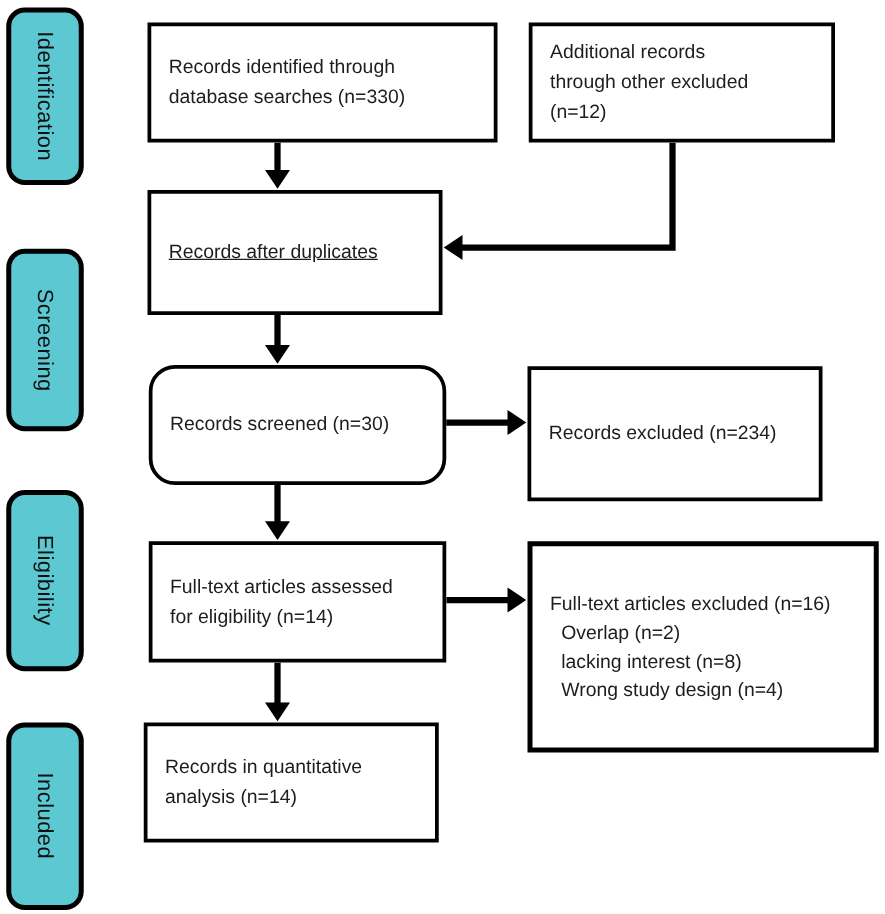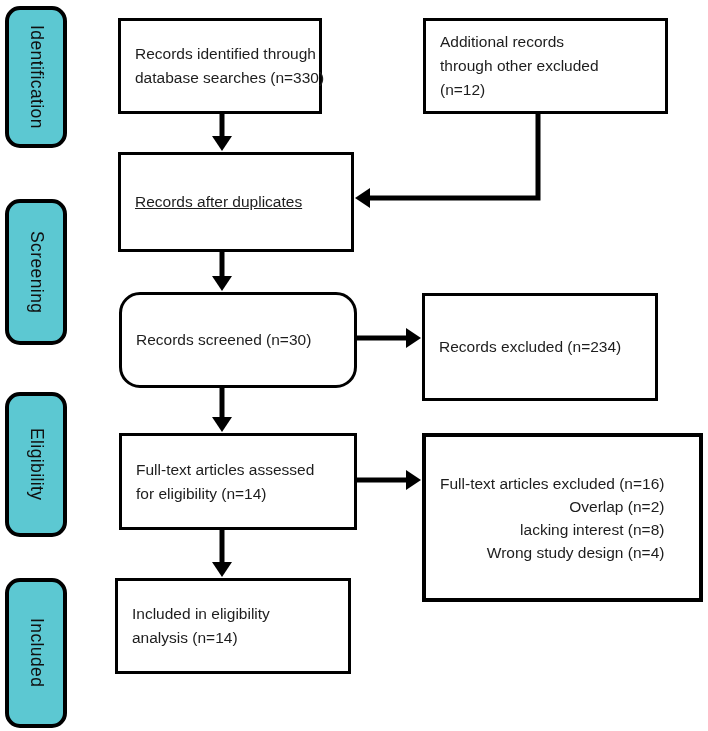--- a/index.html
+++ b/index.html
@@ -53,21 +53,21 @@
     align-items: center;
   }
   .box .txt {
     padding: 0 6px 0 14px;
     font-size: 15.5px;
     line-height: 24px;
   }
   .ln { display: block; white-space: nowrap; }
   .reason { padding-left: 9px; }
   .box-thick { border-width: 4px; }
-  .box-thick .txt { line-height: 23px; text-align: right; }
+  .box-thick .txt { line-height: 23px; }
 </style>
 </head>
 <body>
 
 <div class="canvas">
 
   <svg class="connectors" viewBox="0 0 708 731" xmlns="http://www.w3.org/2000/svg">
     <g>
       <line x1="222" y1="114" x2="222" y2="138"></line>
       <polygon points="222,151 212,136 232,136"></polygon>
@@ -104,21 +104,21 @@
   <div class="stage" style="top:199px; height:146px;">
     <span class="stage-text">Screening</span>
   </div>
   <div class="stage" style="top:392px; height:145px;">
     <span class="stage-text">Eligibility</span>
   </div>
   <div class="stage" style="top:578px; height:150px;">
     <span class="stage-text">Included</span>
   </div>
 
-  <div class="box" style="left:118px; top:18px; width:204px; height:96px;">
+  <div class="box" style="left:118px; top:18px; width:280px; height:96px;">
     <div class="txt">
       <span class="ln">Records identified through</span>
       <span class="ln">database searches (n=330)</span>
     </div>
   </div>
 
   <div class="box" style="left:423px; top:18px; width:245px; height:96px;">
     <div class="txt">
       <span class="ln">Additional records</span>
       <span class="ln">through other excluded</span>
@@ -155,18 +155,18 @@
     <div class="txt">
       <span class="ln">Full-text articles excluded (n=16)</span>
       <span class="ln reason">Overlap (n=2)</span>
       <span class="ln reason">lacking interest (n=8)</span>
       <span class="ln reason">Wrong study design (n=4)</span>
     </div>
   </div>
 
   <div class="box" style="left:115px; top:578px; width:236px; height:96px;">
     <div class="txt">
-      <span class="ln">Included in eligibility</span>
+      <span class="ln">Records in quantitative</span>
       <span class="ln">analysis (n=14)</span>
     </div>
   </div>
 
 </div>
 
 </body></html>

